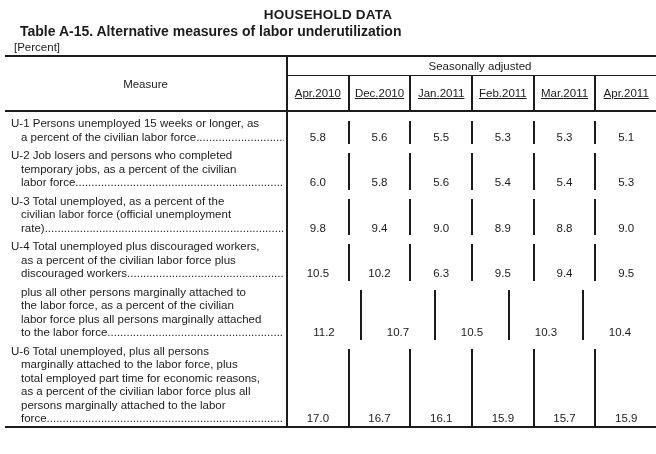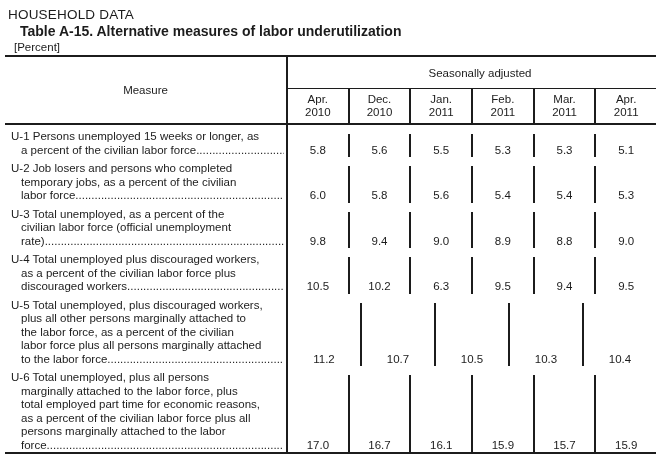--- a/index.html
+++ b/index.html
@@ -12,24 +12,25 @@
   }
   .page {
     width: 656px;
     height: 454px;
     background: #ffffff;
     padding-top: 6px;
     overflow: hidden;
   }
   .kicker {
     font-size: 13.5px;
-    font-weight: normal;
+    font-weight: bold;
     line-height: 17px;
-    padding-left: 8px;
+    padding-left: 0;
     letter-spacing: 0.2px;
+    text-align: center;
   }
   .tbl-title {
     font-size: 14px;
     font-weight: bold;
     line-height: 17px;
     padding-left: 8px;
     margin-left: 12px;
   }
   .unit-note {
     font-size: 11.5px;
@@ -49,37 +50,38 @@
     width: 283px;
     flex: 0 0 283px;
     border-right: 2px solid #1c1c1c;
     display: flex;
     align-items: center;
     justify-content: center;
     font-size: 11.5px;
   }
   .right-head { flex: 1; }
   .group-head {
-    height: 32px;
+    height: 19px;
     display: flex;
     align-items: center;
     justify-content: center;
     border-bottom: 1px solid #1c1c1c;
     font-size: 11.5px;
     padding-left: 16px;
   }
   .months { display: flex; height: 34px; }
   .mcell {
     flex: 1;
     display: flex;
-    flex-direction: column;
+    flex-direction: row;
     align-items: center;
     justify-content: center;
     font-size: 11.5px;
     line-height: 13px;
+    text-decoration: underline;
   }
   .mcell + .mcell { border-left: 2px solid #1c1c1c; }
   .tbody { }
   .row { display: flex; }
   .label-cell {
     width: 283px;
     flex: 0 0 283px;
     border-right: 2px solid #1c1c1c;
     padding: 5px 2px 0 6px;
     font-size: 11.5px;
@@ -255,21 +257,20 @@
           </div>
           <div class="vcell">
             <span>9.4</span>
           </div>
           <div class="vcell">
             <span>9.5</span>
           </div>
         </div>
         <div class="row">
           <div class="label-cell">
-            <div class="line">U-5 Total unemployed, plus discouraged workers,</div>
             <div class="line cont">plus all other persons marginally attached to</div>
             <div class="line cont">the labor force, as a percent of the civilian</div>
             <div class="line cont">labor force plus all persons marginally attached</div>
             <div class="line cont last">
               <span class="txt">to the labor force</span>
               <span class="leader">..................................................................................................................................</span>
             </div>
           </div>
           <div class="vcell">
             <span>11.2</span>

